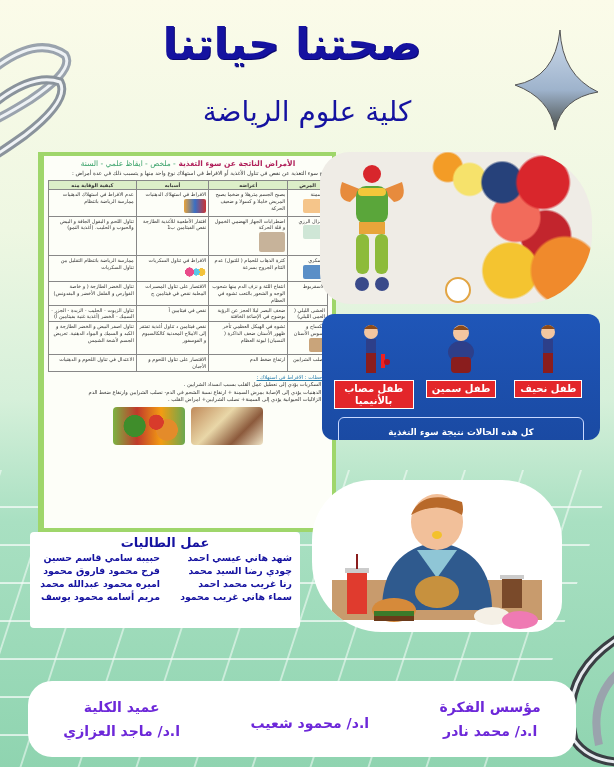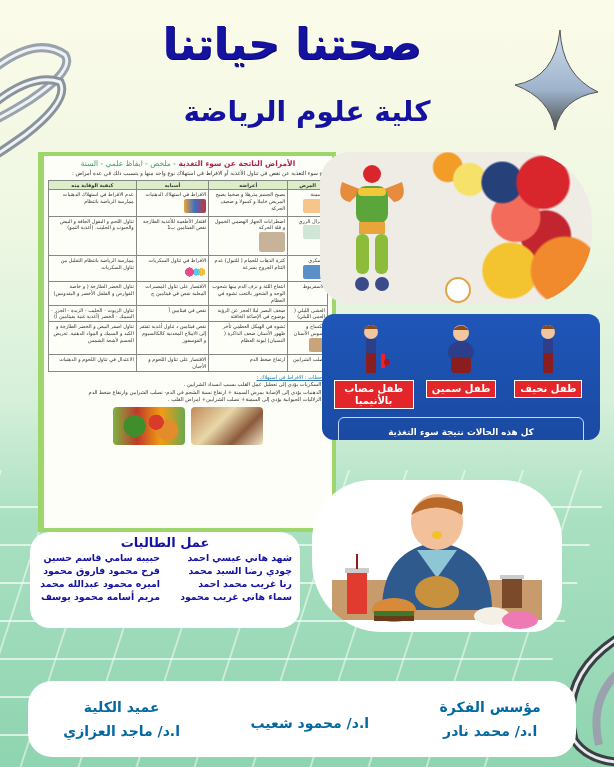--- a/index.html
+++ b/index.html
@@ -32,21 +32,21 @@
   .title-main {
     position: absolute; left: 0; width: 584px; top: 18px;
     text-align: center; color: #1512a0;
     font-family: "DejaVu Sans", sans-serif; font-weight: bold; font-size: 44px;
     letter-spacing: 1px;
     text-shadow: 1px 1px 0 #0b0870;
   }
   .title-sub {
     position: absolute; left: 0; width: 614px; top: 95px;
     text-align: center; color: #1512a0;
-    font-weight: bold; font-size: 28px;
+    font-weight: normal; font-size: 28px;
   }
   
   .doc-card {
     position: absolute; left: 38px; top: 152px; width: 298px; height: 380px;
     background: #fdfef8; border: 4px solid #9fd66b; border-left-width: 6px;
     padding: 3px 4px; overflow: hidden; direction: rtl;
   }
   .doc-title { font-size: 7.5px; color: #b0205a; text-align: center; font-weight: bold; }
   .doc-title .sub { color: #3aa26a; font-weight: normal; }
   .doc-intro { font-size: 5.5px; color: #333; margin-top: 2px; line-height: 1.3; }
@@ -99,33 +99,33 @@
 
   .img-obese {
     position: absolute; left: 312px; top: 480px; width: 250px; height: 152px;
     background: #fff; border-radius: 60px 60px 30px 70px; overflow: hidden;
   }
   .table-top { position: absolute; left: 20px; right: 20px; bottom: 12px; height: 40px; background: #c89b6d; }
 
   
   .names-box {
     position: absolute; left: 30px; top: 532px; width: 270px; height: 96px;
-    background: #fff; border-radius: 20px; padding: 3px 8px; direction: rtl;
+    background: #fff; border-radius: 4px; padding: 3px 8px; direction: rtl;
   }
   .names-title { text-align: center; color: #1512a0; font-weight: bold; font-size: 13px; }
   .names-grid { display: grid; grid-template-columns: 1fr 1fr; column-gap: 10px; row-gap: 2px; margin-top: 2px; }
   .names-grid span { color: #1512a0; font-weight: bold; font-size: 9.4px; white-space: nowrap; }
 
   
   .footer-box {
     position: absolute; left: 28px; top: 681px; width: 548px; height: 76px;
     background: #fff; border-radius: 24px; display: flex; justify-content: space-around;
     align-items: center; direction: rtl;
   }
-  .sig { text-align: center; color: #0369a1; font-weight: bold; }
+  .sig { text-align: center; color: #6d28d9; font-weight: bold; }
   .sig .role { font-size: 14px; }
   .sig .name { font-size: 14px; margin-top: 8px; }
 </style>
 </head>
 <body>
 
 <div class="grid-bg"></div>
 
 <svg class="spring-left" viewBox="0 0 130 150">
   <path d="M0 70 Q60 10 95 35 Q105 50 60 80 Q20 105 0 110" fill="none" stroke="#9aa3ad" stroke-width="9"></path>

